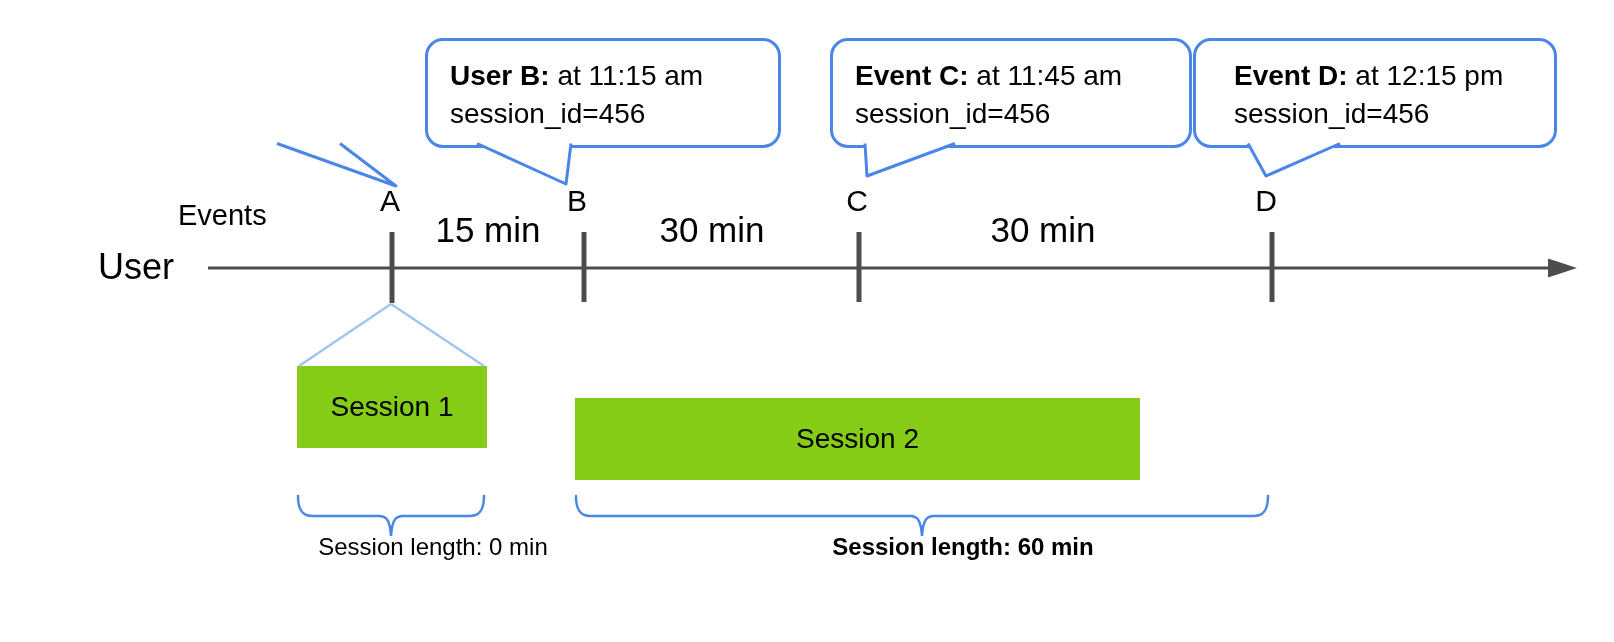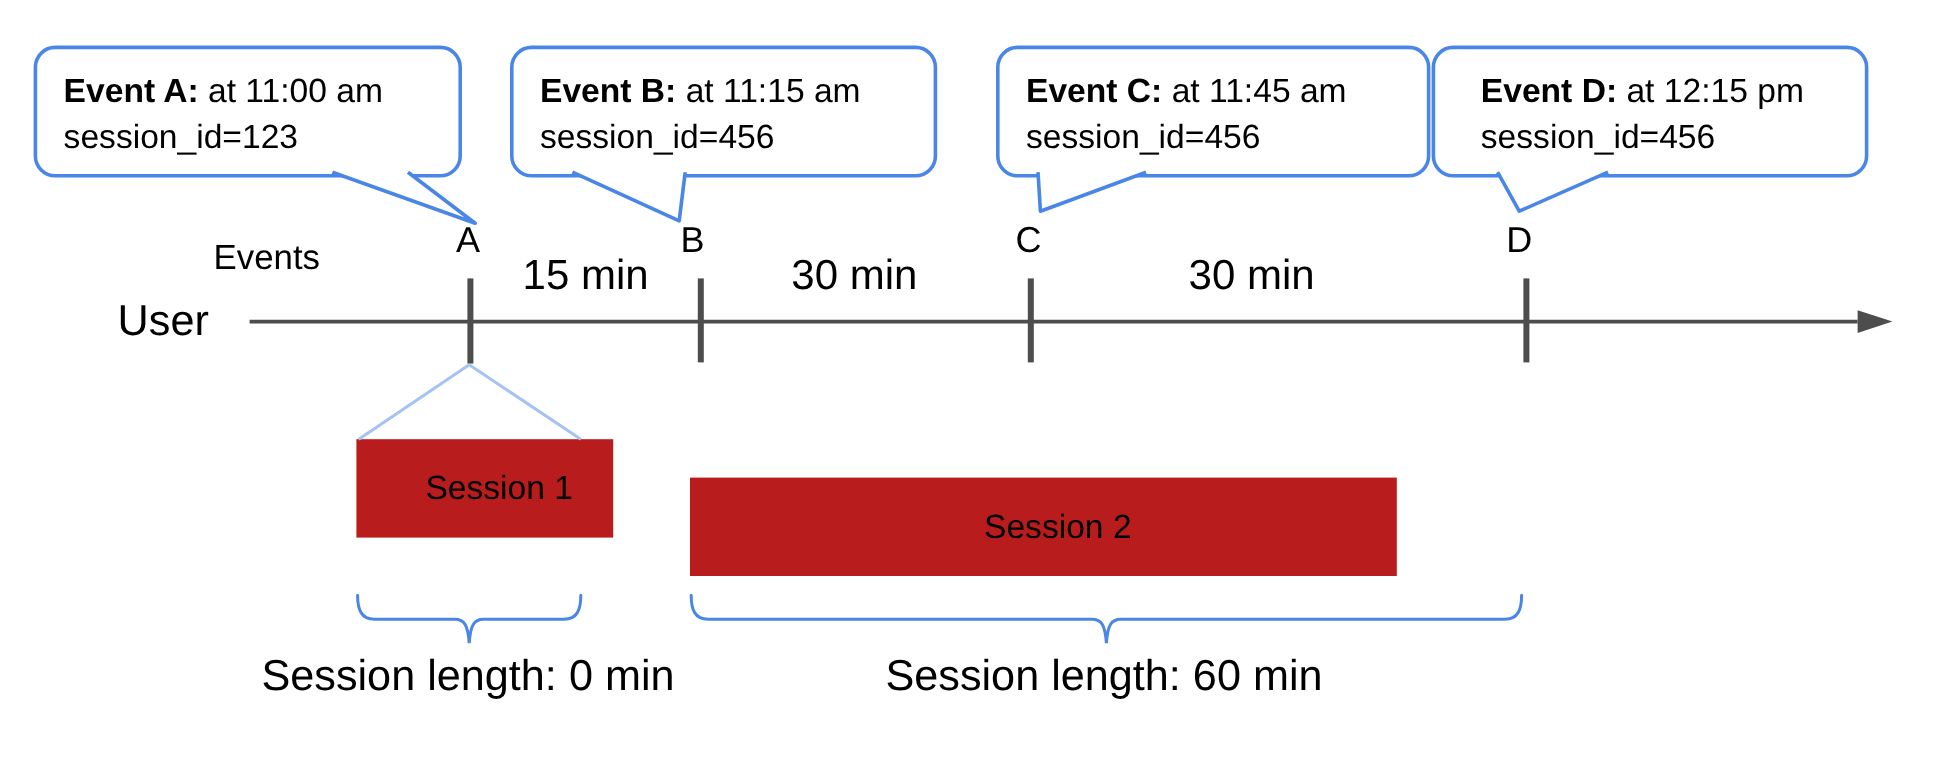--- a/index.html
+++ b/index.html
@@ -23,40 +23,36 @@
   
   .row-label{position:absolute;font-size:29px;line-height:30px;}
   .events-label{left:178px;top:200px;}
   .user-label{left:98px;top:248px;font-size:36px;line-height:38px;}
   .marker{position:absolute;top:186px;font-size:30px;line-height:30px;transform:translateX(-50%);}
   .m-a{left:390px;} .m-b{left:577px;} .m-c{left:857px;} .m-d{left:1266px;}
   .interval{position:absolute;top:216px;font-size:35px;line-height:27px;transform:translateX(-50%);}
   .iv-1{left:488px;} .iv-2{left:712px;} .iv-3{left:1043px;}
   
   .session-box{
-    position:absolute;top:366px;height:82px;background:#b91c1c;
-    display:flex;align-items:center;justify-content:center;font-size:28px;padding-left:24px;
+    position:absolute;top:366px;height:82px;background:#84cc16;
+    display:flex;align-items:center;justify-content:center;font-size:28px;
   }
   .session-1{left:297px;width:190px;}
   .session-2{left:575px;width:565px;margin-top:32px;}
   
-  .length-label{position:absolute;top:548px;font-size:36px;line-height:30px;transform:translateX(-50%);}
-  .len-1{left:390px;} .len-2{left:920px;}
+  .length-label{position:absolute;top:532px;font-size:24px;line-height:30px;transform:translateX(-50%);margin-left:43px;}
+  .len-1{left:390px;} .len-2{left:920px;font-weight:bold;}
 </style>
 </head>
 <body>
 
 <div id="canvas">
 
-  <div class="bubble bubble-a">
-    <div><b>Event A:</b> <span>at 11:00 am</span></div>
-    <div>session_id=123</div>
-  </div>
   <div class="bubble bubble-b">
-    <div><b>Event B:</b> <span>at 11:15 am</span></div>
+    <div><b>User B:</b> <span>at 11:15 am</span></div>
     <div>session_id=456</div>
   </div>
   <div class="bubble bubble-c">
     <div><b>Event C:</b> <span>at 11:45 am</span></div>
     <div>session_id=456</div>
   </div>
   <div class="bubble bubble-d">
     <div><b>Event D:</b> <span>at 12:15 pm</span></div>
     <div>session_id=456</div>
   </div>

